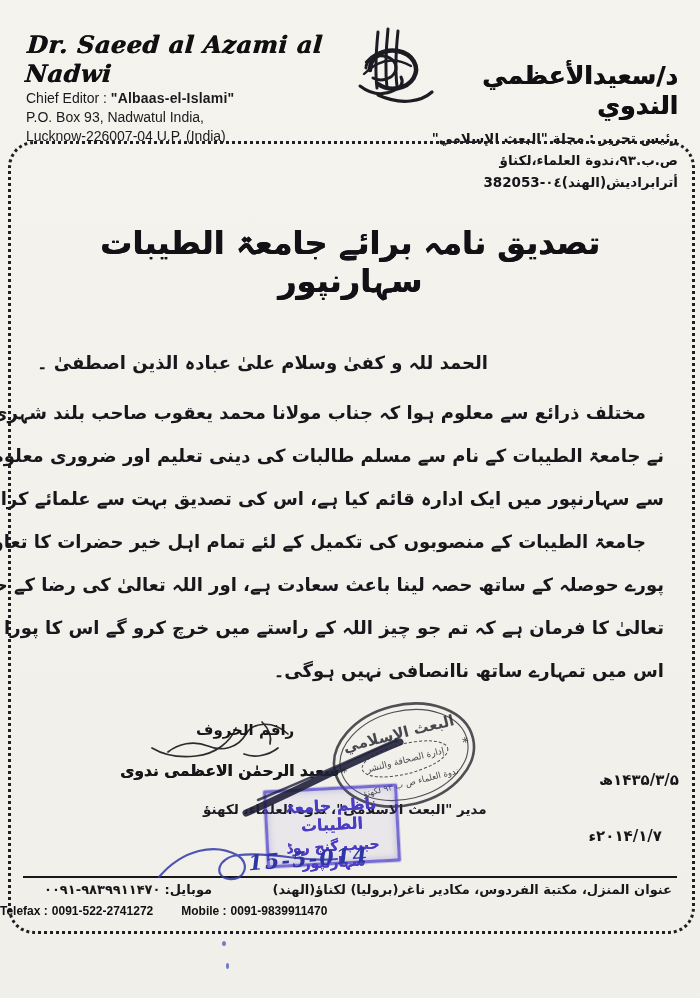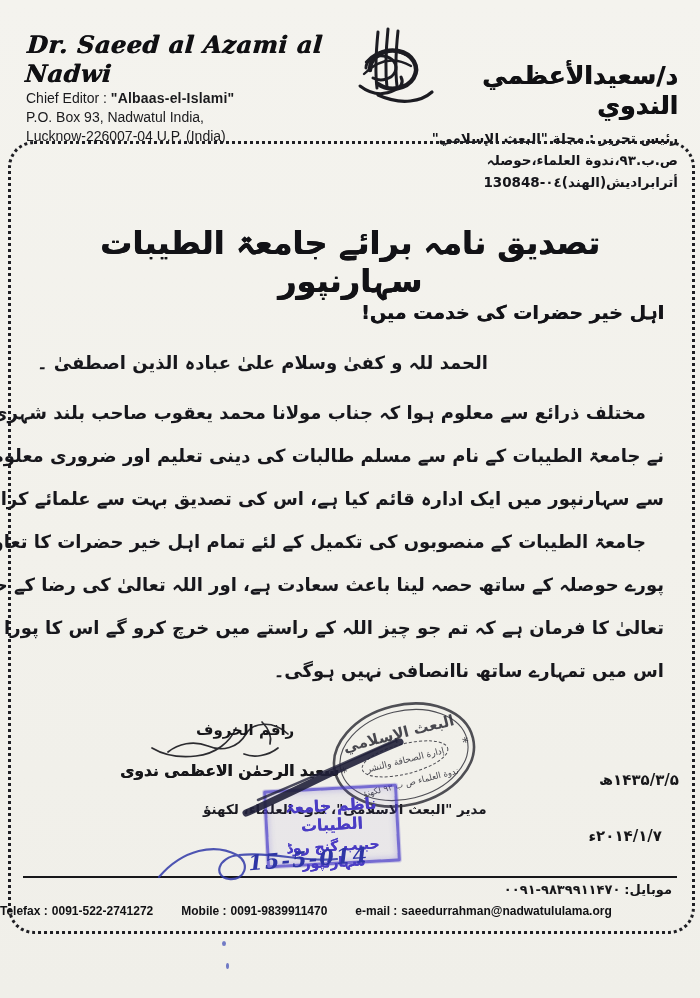--- a/index.html
+++ b/index.html
@@ -117,28 +117,27 @@
       <path d="M48,40 Q66,20 90,34" stroke-width="2.4"></path>
       <path d="M46,52 Q68,30 93,44" stroke-width="2.4"></path>
       <path d="M42,64 q17,13 35,4 q10,-5 6,-13" stroke-width="3"></path>
       <path d="M60,73 C84,84 104,79 114,70" stroke-width="3.2"></path>
     </g>
   </svg>
 
   <div class="hdr-right">
     <div class="ar-name">د/سعيدالأعظمي الندوي</div>
     <div class="ar-line">رئيس تحرير : مجلة "البعث الإسلامي"</div>
-    <div class="ar-line">ص.ب.٩٣،ندوة العلماء،حوصلہ</div>
-    <div class="ar-line">أترابراديش(الهند)٠٤-130848</div>
+    <div class="ar-line">ص.ب.٩٣،ندوة العلماء،لكناؤ</div>
+    <div class="ar-line">أترابراديش(الهند)٠٤-382053</div>
   </div>
 
   <div class="border-box"></div>
 
   <div class="letter-title">تصدیق نامہ برائے جامعۃ الطیبات سہارنپور</div>
-  <div class="salutation">اہل خیر حضرات کی خدمت میں!</div>
   <div class="hamd">الحمد للہ و کفیٰ وسلام علیٰ عبادہ الذین اصطفیٰ ۔</div>
 
   <div class="body-lines">
     <div class="bline para-start">مختلف ذرائع سے معلوم ہوا کہ جناب مولانا محمد یعقوب صاحب بلند شہری (جانشین فقیہ الاسلام)</div>
     <div class="bline">نے جامعۃ الطیبات کے نام سے مسلم طالبات کی دینی تعلیم اور ضروری معلومات حاصل کرنے کی غرض</div>
     <div class="bline">سے سہارنپور میں ایک ادارہ قائم کیا ہے، اس کی تصدیق بہت سے علمائے کرام نے کی ہے۔</div>
     <div class="bline para-start">جامعۃ الطیبات کے منصوبوں کی تکمیل کے لئے تمام اہل خیر حضرات کا تعاون کرنا اور اس میں</div>
     <div class="bline">پورے حوصلہ کے ساتھ حصہ لینا باعث سعادت ہے، اور اللہ تعالیٰ کی رضا کے حصول کا ذریعہ ہے، اللہ</div>
     <div class="bline">تعالیٰ کا فرمان ہے کہ تم جو چیز اللہ کے راستے میں خرچ کرو گے اس کا پورا پورا حصہ تم کو دیا جائے گا، اور</div>
     <div class="bline">اس میں تمہارے ساتھ ناانصافی نہیں ہوگی۔</div>
@@ -187,33 +186,30 @@
   </svg>
   <div class="hand-date">15-5-014</div>
   <div class="ink-dot" style="left:222px;top:941px;width:4px;height:5px;"></div>
   <div class="ink-dot" style="left:226px;top:963px;width:3px;height:6px;"></div>
 
   <div class="date-hijri">۱۴۳۵/۳/۵ھ</div>
   <div class="date-greg">۲۰۱۴/۱/۷ء</div>
 
   <div class="footer-rule"></div>
   <div class="urdu-address">
+    <span>عنوان المنزل، مکتبة الفردوس، مکادیر ناغر(برولیا) لکناؤ(الهند)</span>
     <span class="mob">
       <span>موبایل:</span>
       <span class="ltr">۰۰۹۱-۹۸۳۹۹۱۱۴۷۰</span>
     </span>
   </div>
   <div class="en-footer">
     <span class="pair">
       <span>Telefax :</span>
       <span>0091-522-2741272</span>
     </span>
     <span class="pair">
       <span>Mobile :</span>
       <span>0091-9839911470</span>
     </span>
-    <span class="pair">
-      <span>e-mail :</span>
-      <span>saeedurrahman@nadwatululama.org</span>
-    </span>
   </div>
 
 </div>
 
 </body></html>

